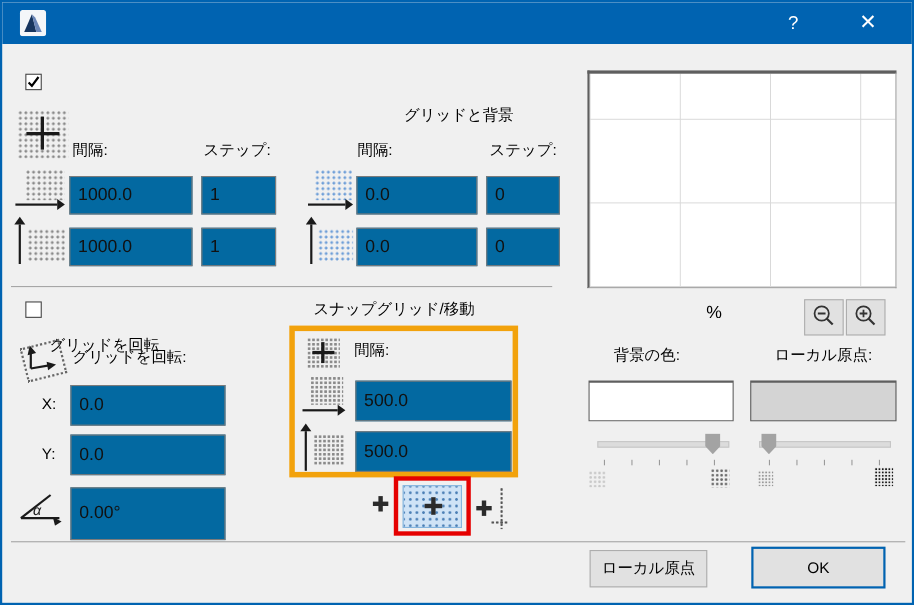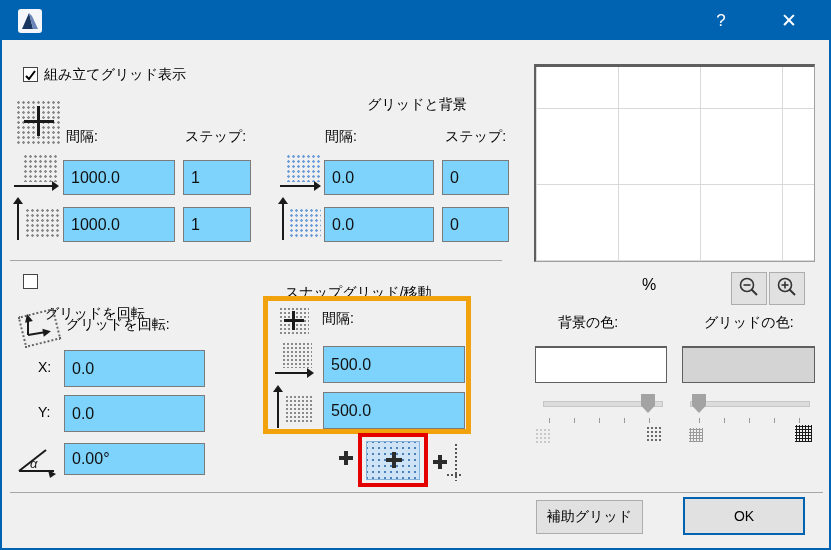--- a/index.html
+++ b/index.html
@@ -3,21 +3,21 @@
 <meta charset="utf-8">
 <style>
   html,body{margin:0;padding:0;}
   body{width:831px;height:550px;font-family:"Liberation Sans",sans-serif;background:#fff;}
   .dialog{position:relative;width:831px;height:550px;box-sizing:border-box;background:#f0f0f0;border:2px solid #0063b1;overflow:hidden;}
   .titlebar{position:absolute;left:0;top:0;right:0;height:38px;background:#0063b1;}
   .title-text{position:absolute;left:46px;top:10px;color:#fff;font-size:15px;white-space:nowrap;}
   .tb-btn{position:absolute;top:6px;width:34px;height:26px;color:#fff;text-align:center;font-size:17px;line-height:26px;cursor:default;}
   .lbl{position:absolute;font-size:14px;color:#000;white-space:nowrap;}
   .ctr{text-align:center;}
-  .field{position:absolute;box-sizing:border-box;border:1px solid #7b7b7b;background:#7dd3fc;font-family:inherit;font-size:16px;color:#111;padding:0 7px;outline:none;}
+  .field{position:absolute;box-sizing:border-box;border:1px solid #7b7b7b;background:#0369a1;font-family:inherit;font-size:16px;color:#111;padding:0 7px;outline:none;}
   .cb{position:absolute;width:15px;height:15px;box-sizing:border-box;background:#fff;border:1px solid #444;}
   .sep{position:absolute;height:1px;background:#a6a6a6;}
   .dots{background-image:radial-gradient(circle,#8a8a8a 1.1px,transparent 1.5px);background-size:5px 5px;}
   .dotsb{background-image:radial-gradient(circle,#6f9fd8 1.1px,transparent 1.5px);background-size:5px 5px;}
   .dotsf{background-image:radial-gradient(circle,#4b7fb5 1px,transparent 1.4px);background-size:5px 5px;}
   .bar{position:absolute;background:#1a1a1a;}
   .icon{position:absolute;}
   .arr-h{position:absolute;height:2px;background:#1a1a1a;}
   .arr-h::after{content:'';position:absolute;right:-7px;top:-4px;border-left:7px solid #1a1a1a;border-top:5px solid transparent;border-bottom:5px solid transparent;}
   .arr-v{position:absolute;width:2px;background:#1a1a1a;}
@@ -48,21 +48,20 @@
     </svg>
     <span class="tb-btn" style="left:702px;">?</span>
     <span class="tb-btn" style="left:770px;font-size:19px;">✕</span>
   </div>
 
   <span class="cb" style="left:21px;top:65px;">
     <svg width="13" height="13">
         <polyline points="2,7 5,10 11,2" fill="none" stroke="#000" stroke-width="2"></polyline>
       </svg>
   </span>
-  <span class="lbl" style="left:42px;top:64px;">組み立てグリッド表示</span>
 
   <div class="icon dots" style="left:14px;top:98px;width:46px;height:44px;">
     <span class="bar" style="left:8px;top:20px;width:30px;height:3px;"></span>
     <span class="bar" style="left:21px;top:6px;width:3px;height:30px;"></span>
   </div>
   <span class="lbl" style="left:64px;top:126px;">間隔:</span>
   <span class="lbl" style="left:183px;top:126px;">ステップ:</span>
 
   <div class="icon" style="left:12px;top:152px;width:48px;height:42px;">
     <span class="dots" style="position:absolute;left:9px;top:0;width:36px;height:28px;"></span>
@@ -119,23 +118,23 @@
   <input class="field" style="left: 62px; top: 393px; width: 141px; height: 37px;" value="0.0">
 
   <div class="icon" style="left:14px;top:440px;width:44px;height:36px;">
     <svg width="44" height="36">
       <line x1="3" y1="29" x2="38" y2="29" stroke="#1a1a1a" stroke-width="2"></line>
       <line x1="3" y1="29" x2="30" y2="8" stroke="#1a1a1a" stroke-width="2"></line>
       <polygon points="40,32 32,28 34,36" fill="#1a1a1a"></polygon>
       <text x="14" y="26" font-size="13" font-style="italic" fill="#1a1a1a">α</text>
     </svg>
   </div>
-  <input class="field" style="left: 62px; top: 441px; width: 141px; height: 32px;" value="0.00°">
-
-  <span class="lbl" style="left:283px;top:270px;margin-top:12px;">スナップグリッド/移動</span>
+  <input class="field" style="left: 62px; top: 441px; width: 141px; height: 48px;" value="0.00°">
+
+  <span class="lbl" style="left:283px;top:270px;">スナップグリッド/移動</span>
 
   <div class="ann" style="left:261px;top:294px;width:208px;height:138px;border:5px solid #f2a20c;"></div>
 
   <div class="icon dots" style="left:277px;top:305px;width:30px;height:28px;background-size:4px 4px;">
     <span class="bar" style="left:5px;top:12px;width:20px;height:3px;"></span>
     <span class="bar" style="left:13px;top:4px;width:3px;height:19px;"></span>
   </div>
   <span class="lbl" style="left:320px;top:308px;">間隔:</span>
 
   <div class="icon" style="left:273px;top:340px;width:40px;height:40px;">
@@ -182,21 +181,21 @@
   <button class="btn" style="left:767px;top:270px;width:36px;height:33px;">
     <svg width="22" height="22" style="margin-top:2px;">
       <circle cx="9" cy="8" r="6.5" fill="none" stroke="#333" stroke-width="1.6"></circle>
       <line x1="13.5" y1="12.5" x2="19" y2="18" stroke="#333" stroke-width="2"></line>
       <line x1="5.5" y1="8" x2="12.5" y2="8" stroke="#333" stroke-width="1.6"></line>
       <line x1="9" y1="4.5" x2="9" y2="11.5" stroke="#333" stroke-width="1.6"></line>
     </svg>
   </button>
 
   <span class="lbl" style="left:556px;top:312px;">背景の色:</span>
-  <span class="lbl" style="left:702px;top:312px;">グリッドの色:</span>
+  <span class="lbl" style="left:702px;top:312px;">ローカル原点:</span>
 
   <div class="swatch" style="left:533px;top:344px;width:132px;height:37px;background:#ffffff;border-top:2px solid #5f5f5f;"></div>
   <div class="swatch" style="left:680px;top:344px;width:133px;height:37px;background:#d4d4d4;border-top:2px solid #5f5f5f;"></div>
 
   <div class="track" style="left:541px;top:399px;width:118px;"></div>
   <div class="thumb" style="left:639px;top:392px;"></div>
   <span class="tick" style="left:547px;top:416px;"></span>
   <span class="tick" style="left:572px;top:416px;"></span>
   <span class="tick" style="left:597px;top:416px;"></span>
   <span class="tick" style="left:622px;top:416px;"></span>
@@ -208,16 +207,16 @@
   <div class="thumb" style="left:690px;top:392px;"></div>
   <span class="tick" style="left:697px;top:416px;"></span>
   <span class="tick" style="left:722px;top:416px;"></span>
   <span class="tick" style="left:747px;top:416px;"></span>
   <span class="tick" style="left:772px;top:416px;"></span>
   <span class="tick" style="left:797px;top:416px;"></span>
   <span class="gicon" style="left:687px;top:426px;width:14px;height:14px;background-image:radial-gradient(circle,#9a9a9a 1px,transparent 1.2px);background-size:3px 3px;"></span>
   <span class="gicon" style="left:793px;top:423px;width:17px;height:17px;background-image:radial-gradient(circle,#1a1a1a 1px,transparent 1.2px);background-size:3px 3px;"></span>
 
   <div class="sep" style="left:8px;top:490px;width:813px;"></div>
-  <button class="btn" style="left:534px;top:498px;width:107px;height:34px;">補助グリッド</button>
+  <button class="btn" style="left:534px;top:498px;width:107px;height:34px;">ローカル原点</button>
   <button class="btn" style="left:681px;top:495px;width:122px;height:38px;border:2px solid #0063b1;">OK</button>
 
 </div>
 
 </body></html>

